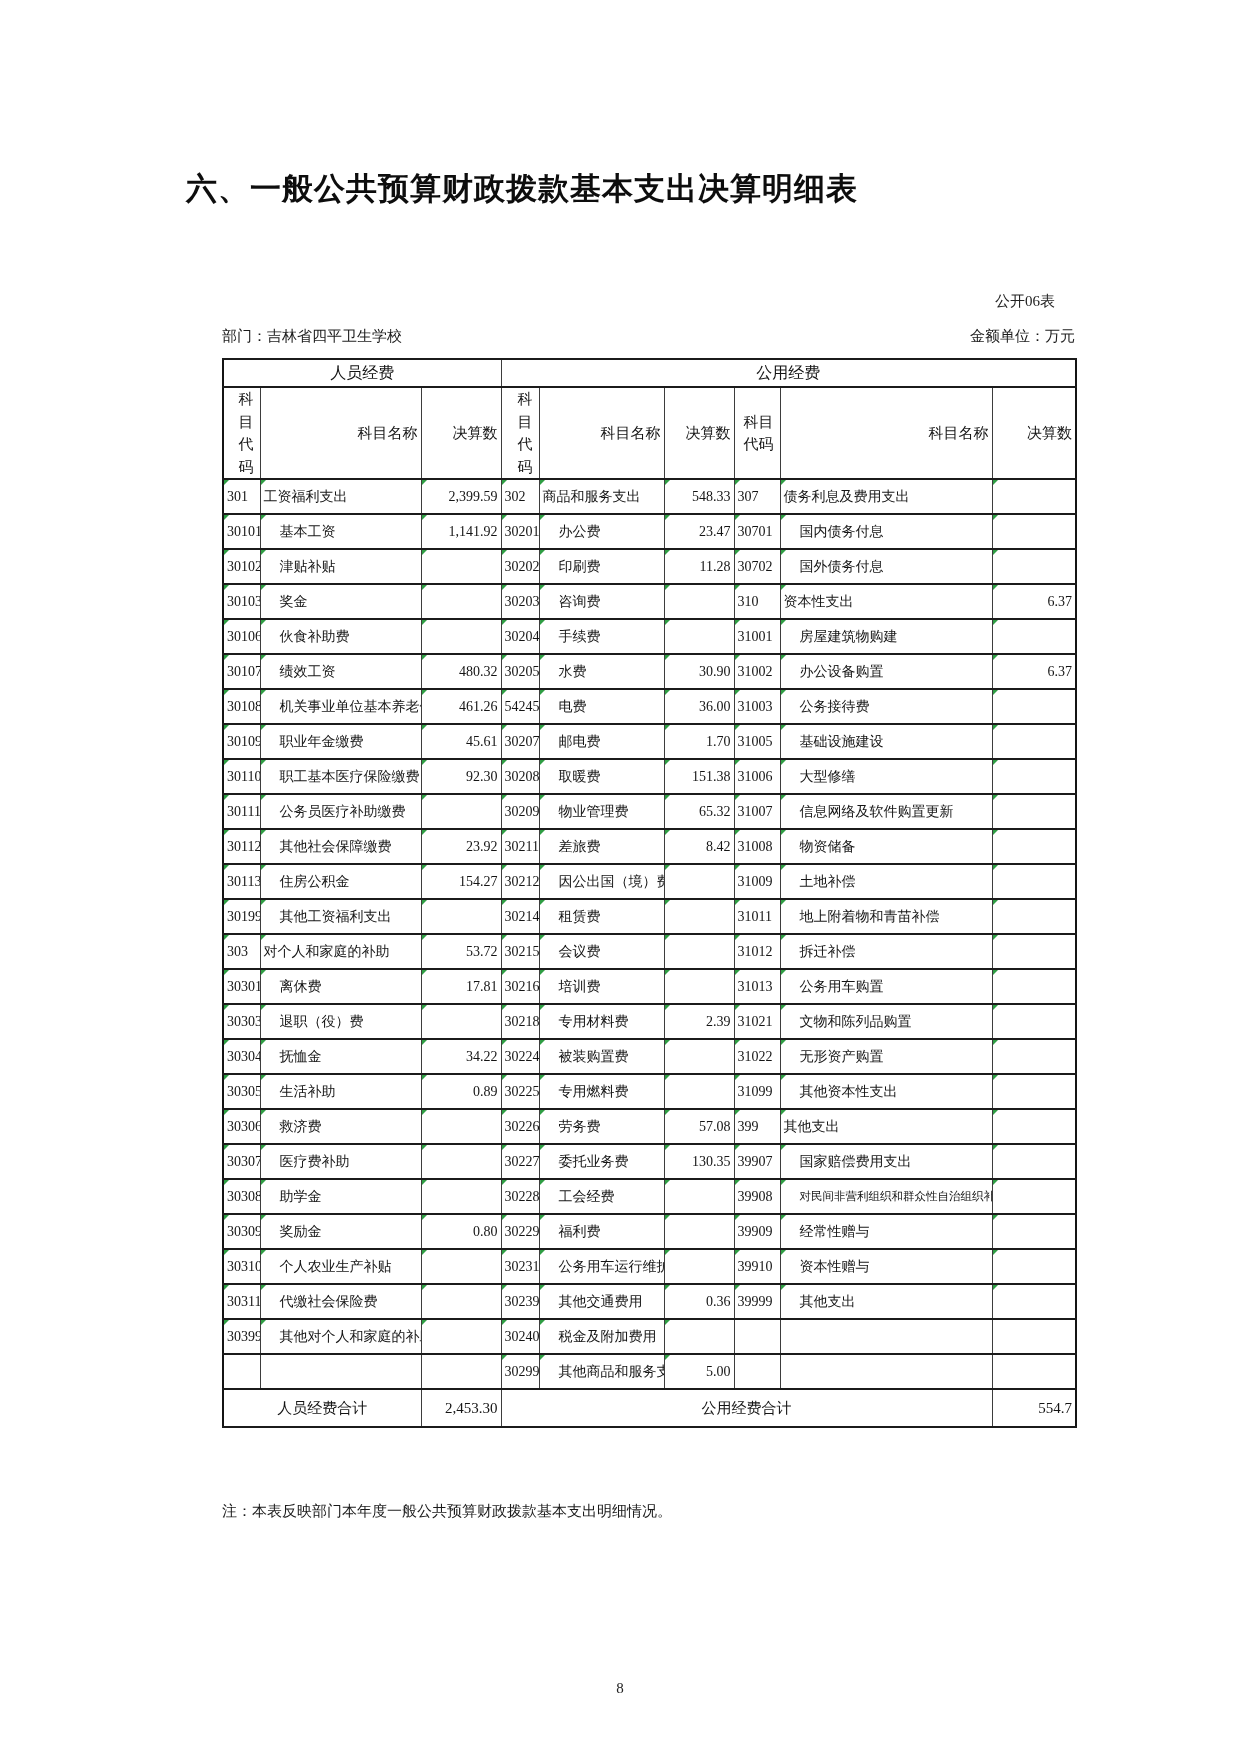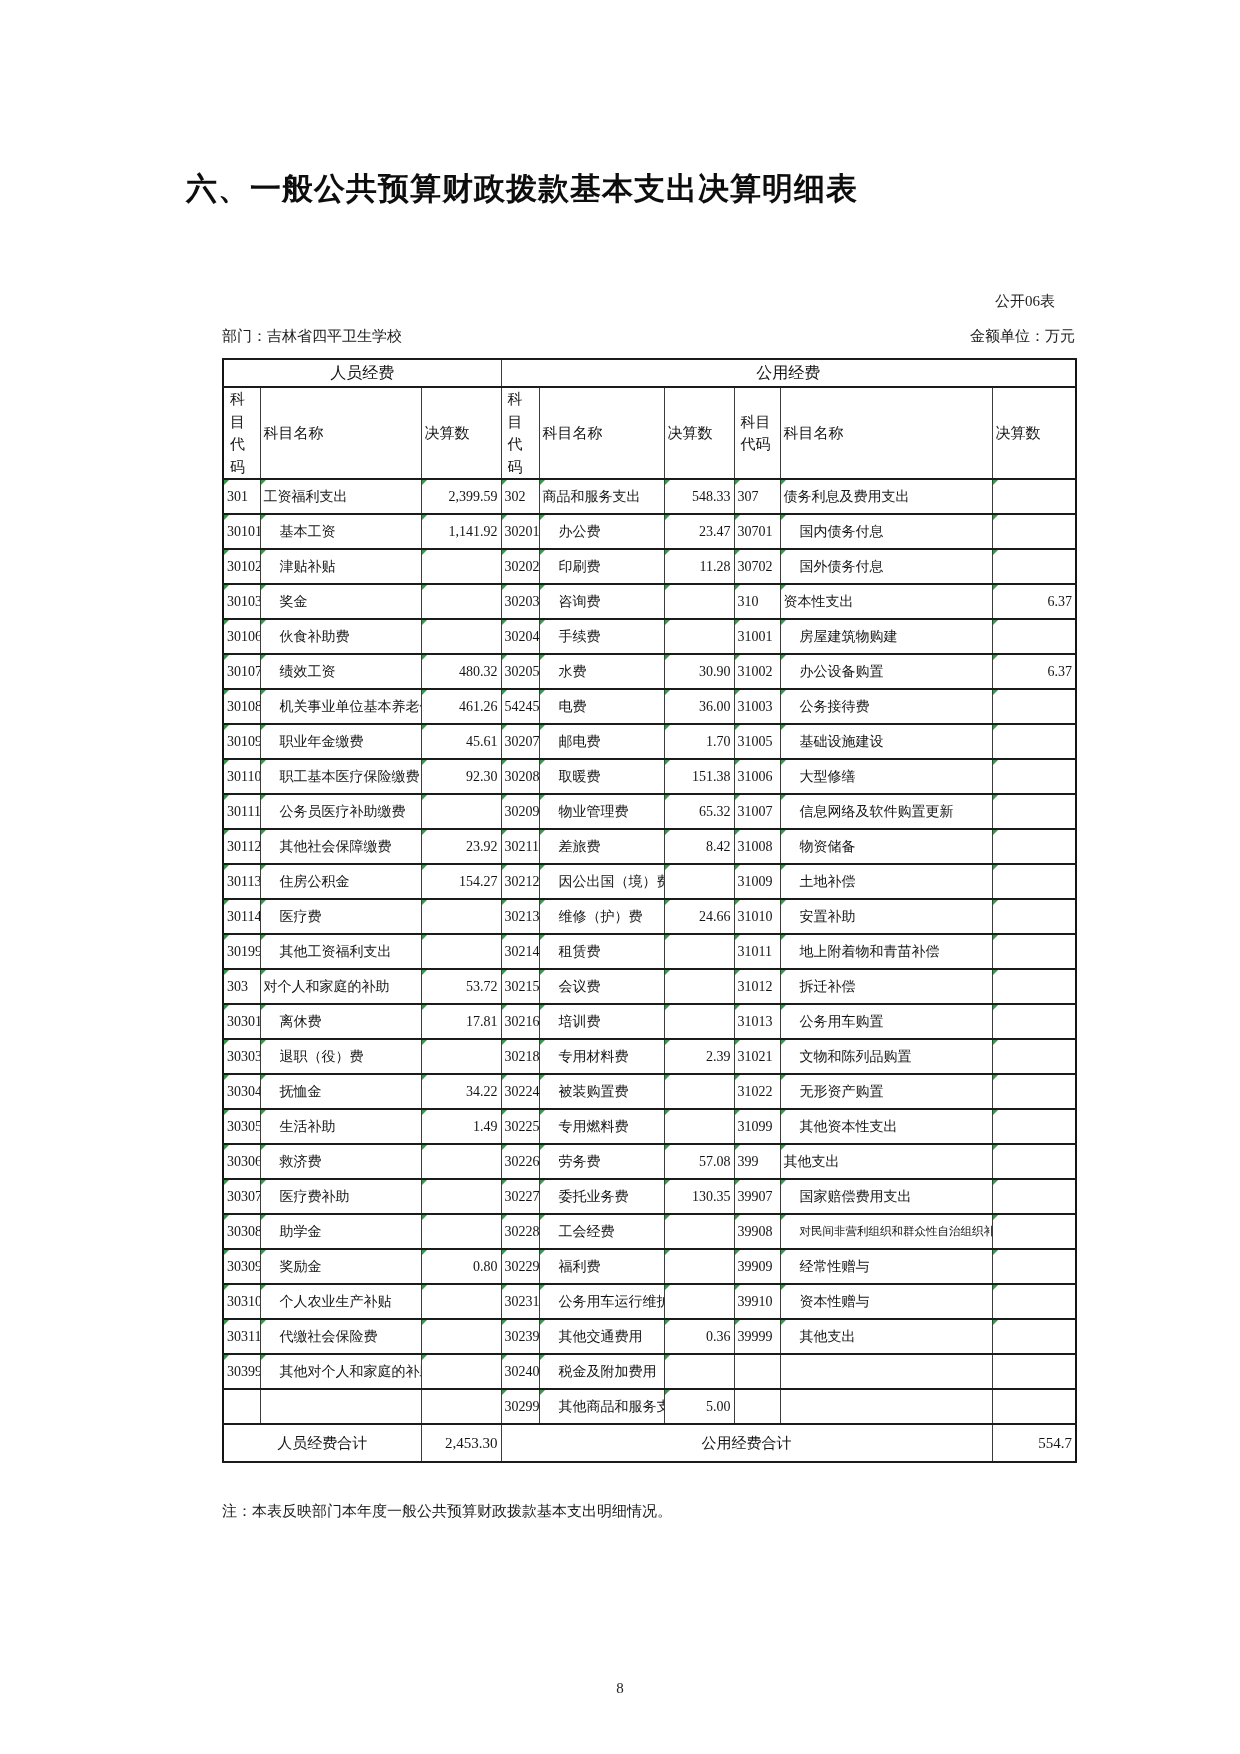--- a/index.html
+++ b/index.html
@@ -42,21 +42,21 @@
   }
   table.budget { border:2px solid #141414; }
   table.budget th, table.budget td {
     border-left:1px solid #3d3d3d; border-right:1px solid #3d3d3d;
     border-top:2px solid #1b1b1b; border-bottom:2px solid #1b1b1b;
     padding:0 3px; overflow:hidden; white-space:nowrap;
     position:relative; box-sizing:border-box;
     font-weight:normal;
   }
   tr.band-row th { height:28px; font-size:16px; text-align:center; }
-  tr.colhead-row th { height:72px; font-size:15px; text-align:left; vertical-align:middle; }
+  tr.colhead-row th { height:72px; font-size:15px; text-align:right; vertical-align:middle; }
   tr.colhead-row th.codehead { white-space:normal; line-height:1.5; padding:0 6px; }
   tbody td { height:35px; }
   td.code { text-align:left; padding-left:4px; }
   td.name { text-align:left; padding-left:5px; }
   td.name.indent { padding-left:19px; }
   td.name.shrink { font-size:11.5px; }
   td.val { text-align:right; padding-right:3px; }
   tfoot td { height:38px; font-size:15px; }
   tfoot td.label { text-align:center; }
   
@@ -247,31 +247,20 @@
             <td class="name indent tri" style="--tri: #2f9e44;">住房公积金</td>
             <td class="val tri" style="--tri: #2f9e44;">154.27</td>
             <td class="code tri" style="--tri: #2f9e44;">30212</td>
             <td class="name indent tri" style="--tri: #2f9e44;">因公出国（境）费用</td>
             <td class="val tri" style="--tri: #2f9e44;"></td>
             <td class="code tri" style="--tri: #2f9e44;">31009</td>
             <td class="name indent tri" style="--tri: #2f9e44;">土地补偿</td>
             <td class="val tri" style="--tri: #2f9e44;"></td>
           </tr>
           <tr>
-            <td class="code tri" style="--tri: #2f9e44;">30114</td>
-            <td class="name indent tri" style="--tri: #2f9e44;">医疗费</td>
-            <td class="val tri" style="--tri: #2f9e44;"></td>
-            <td class="code tri" style="--tri: #2f9e44;">30213</td>
-            <td class="name indent tri" style="--tri: #2f9e44;">维修（护）费</td>
-            <td class="val tri" style="--tri: #2f9e44;">24.66</td>
-            <td class="code tri" style="--tri: #2f9e44;">31010</td>
-            <td class="name indent tri" style="--tri: #2f9e44;">安置补助</td>
-            <td class="val tri" style="--tri: #2f9e44;"></td>
-          </tr>
-          <tr>
             <td class="code tri" style="--tri: #2f9e44;">30199</td>
             <td class="name indent tri" style="--tri: #2f9e44;">其他工资福利支出</td>
             <td class="val tri" style="--tri: #2f9e44;"></td>
             <td class="code tri" style="--tri: #2f9e44;">30214</td>
             <td class="name indent tri" style="--tri: #2f9e44;">租赁费</td>
             <td class="val tri" style="--tri: #2f9e44;"></td>
             <td class="code tri" style="--tri: #2f9e44;">31011</td>
             <td class="name indent tri" style="--tri: #2f9e44;">地上附着物和青苗补偿</td>
             <td class="val tri" style="--tri: #2f9e44;"></td>
           </tr>
@@ -315,21 +304,21 @@
             <td class="code tri" style="--tri: #2f9e44;">30224</td>
             <td class="name indent tri" style="--tri: #2f9e44;">被装购置费</td>
             <td class="val tri" style="--tri: #2f9e44;"></td>
             <td class="code tri" style="--tri: #2f9e44;">31022</td>
             <td class="name indent tri" style="--tri: #2f9e44;">无形资产购置</td>
             <td class="val tri" style="--tri: #2f9e44;"></td>
           </tr>
           <tr>
             <td class="code tri" style="--tri: #2f9e44;">30305</td>
             <td class="name indent tri" style="--tri: #2f9e44;">生活补助</td>
-            <td class="val tri" style="--tri: #2f9e44;">1.49</td>
+            <td class="val tri" style="--tri: #2f9e44;">0.89</td>
             <td class="code tri" style="--tri: #2f9e44;">30225</td>
             <td class="name indent tri" style="--tri: #2f9e44;">专用燃料费</td>
             <td class="val tri" style="--tri: #2f9e44;"></td>
             <td class="code tri" style="--tri: #2f9e44;">31099</td>
             <td class="name indent tri" style="--tri: #2f9e44;">其他资本性支出</td>
             <td class="val tri" style="--tri: #2f9e44;"></td>
           </tr>
           <tr>
             <td class="code tri" style="--tri: #2f9e44;">30306</td>
             <td class="name indent tri" style="--tri: #2f9e44;">救济费</td>

